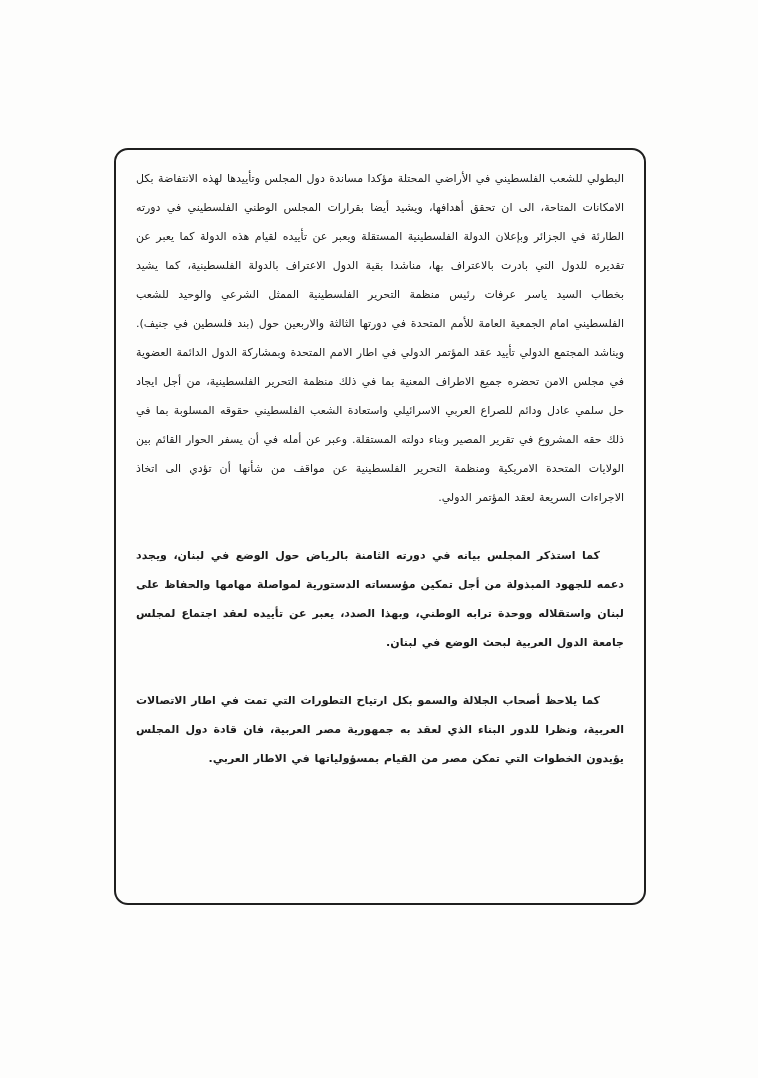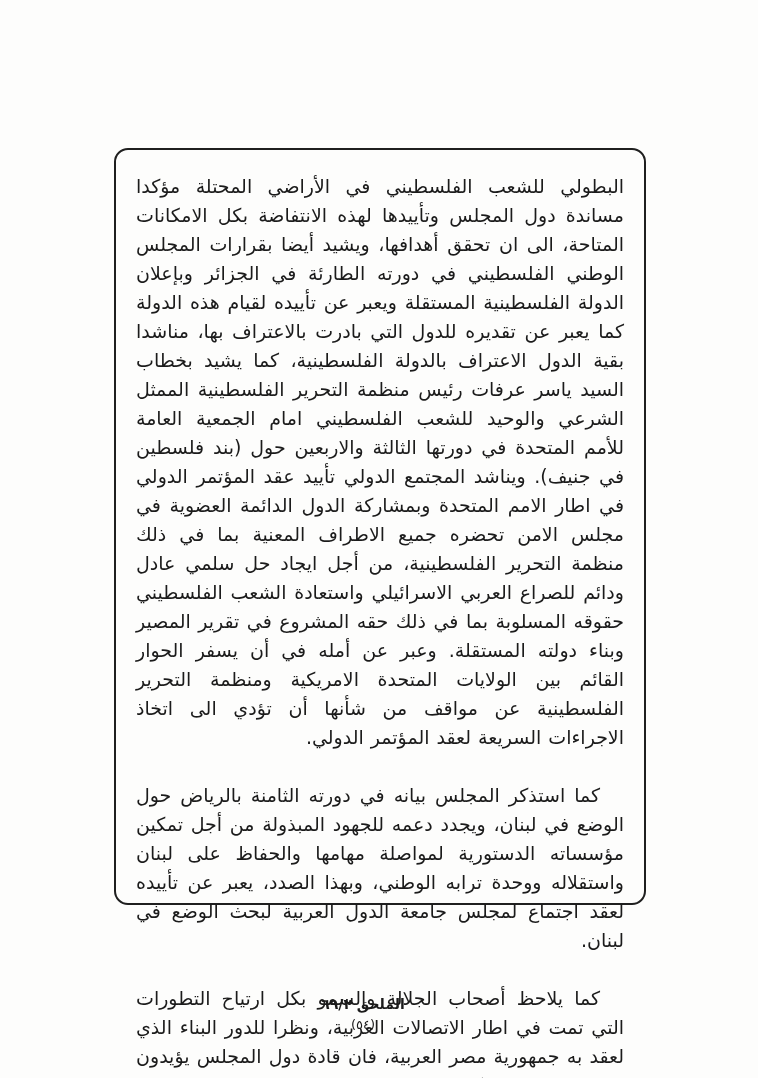--- a/index.html
+++ b/index.html
@@ -26,32 +26,33 @@
     width: 532px;
     height: 757px;
     box-sizing: border-box;
     border: 2.5px solid #1f1f1f;
     border-radius: 14px;
     padding: 14px 20px 0 20px;
     direction: rtl;
     background: #fdfdfc;
   }
   .para {
-    margin: 8px 0 29px 0;
-    font-size: 19px;
+    margin: 0 0 29px 0;
+    font-size: 11px;
     line-height: 29px;
     text-align: justify;
     text-justify: inter-word;
     word-spacing: 1px;
   }
   .para.first {
     text-indent: 0;
   }
   .para.indent {
     text-indent: 24px;
+    font-weight: bold;
   }
   .para:last-child {
     margin-bottom: 0;
   }
   .footer {
     position: absolute;
     left: 0;
     top: 996px;
     width: 726px; 
     text-align: center;
@@ -71,18 +72,14 @@
 <body>
 
 <div class="page">
 
   <div class="text-frame">
     <p class="para first">البطولي للشعب الفلسطيني في الأراضي المحتلة مؤكدا مساندة دول المجلس وتأييدها لهذه الانتفاضة بكل الامكانات المتاحة، الى ان تحقق أهدافها، ويشيد أيضا بقرارات المجلس الوطني الفلسطيني في دورته الطارئة في الجزائر وبإعلان الدولة الفلسطينية المستقلة ويعبر عن تأييده لقيام هذه الدولة كما يعبر عن تقديره للدول التي بادرت بالاعتراف بها، مناشدا بقية الدول الاعتراف بالدولة الفلسطينية، كما يشيد بخطاب السيد ياسر عرفات رئيس منظمة التحرير الفلسطينية الممثل الشرعي والوحيد للشعب الفلسطيني امام الجمعية العامة للأمم المتحدة في دورتها الثالثة والاربعين حول (بند فلسطين في جنيف). ويناشد المجتمع الدولي تأييد عقد المؤتمر الدولي في اطار الامم المتحدة وبمشاركة الدول الدائمة العضوية في مجلس الامن تحضره جميع الاطراف المعنية بما في ذلك منظمة التحرير الفلسطينية، من أجل ايجاد حل سلمي عادل ودائم للصراع العربي الاسرائيلي واستعادة الشعب الفلسطيني حقوقه المسلوبة بما في ذلك حقه المشروع في تقرير المصير وبناء دولته المستقلة. وعبر عن أمله في أن يسفر الحوار القائم بين الولايات المتحدة الامريكية ومنظمة التحرير الفلسطينية عن مواقف من شأنها أن تؤدي الى اتخاذ الاجراءات السريعة لعقد المؤتمر الدولي.</p>
     <p class="para indent">كما استذكر المجلس بيانه في دورته الثامنة بالرياض حول الوضع في لبنان، ويجدد دعمه للجهود المبذولة من أجل تمكين مؤسساته الدستورية لمواصلة مهامها والحفاظ على لبنان واستقلاله ووحدة ترابه الوطني، وبهذا الصدد، يعبر عن تأييده لعقد اجتماع لمجلس جامعة الدول العربية لبحث الوضع في لبنان.</p>
     <p class="para indent">كما يلاحظ أصحاب الجلالة والسمو بكل ارتياح التطورات التي تمت في اطار الاتصالات العربية، ونظرا للدور البناء الذي لعقد به جمهورية مصر العربية، فان قادة دول المجلس يؤيدون الخطوات التي تمكن مصر من القيام بمسؤولياتها في الاطار العربي.</p>
   </div>
 
-  <div class="footer">
-    <div class="annex">الملحق ٦٩/٢</div>
-    <div class="pagenum">(٥٤)</div>
-  </div>
 
 </div>
 
 </body></html>

